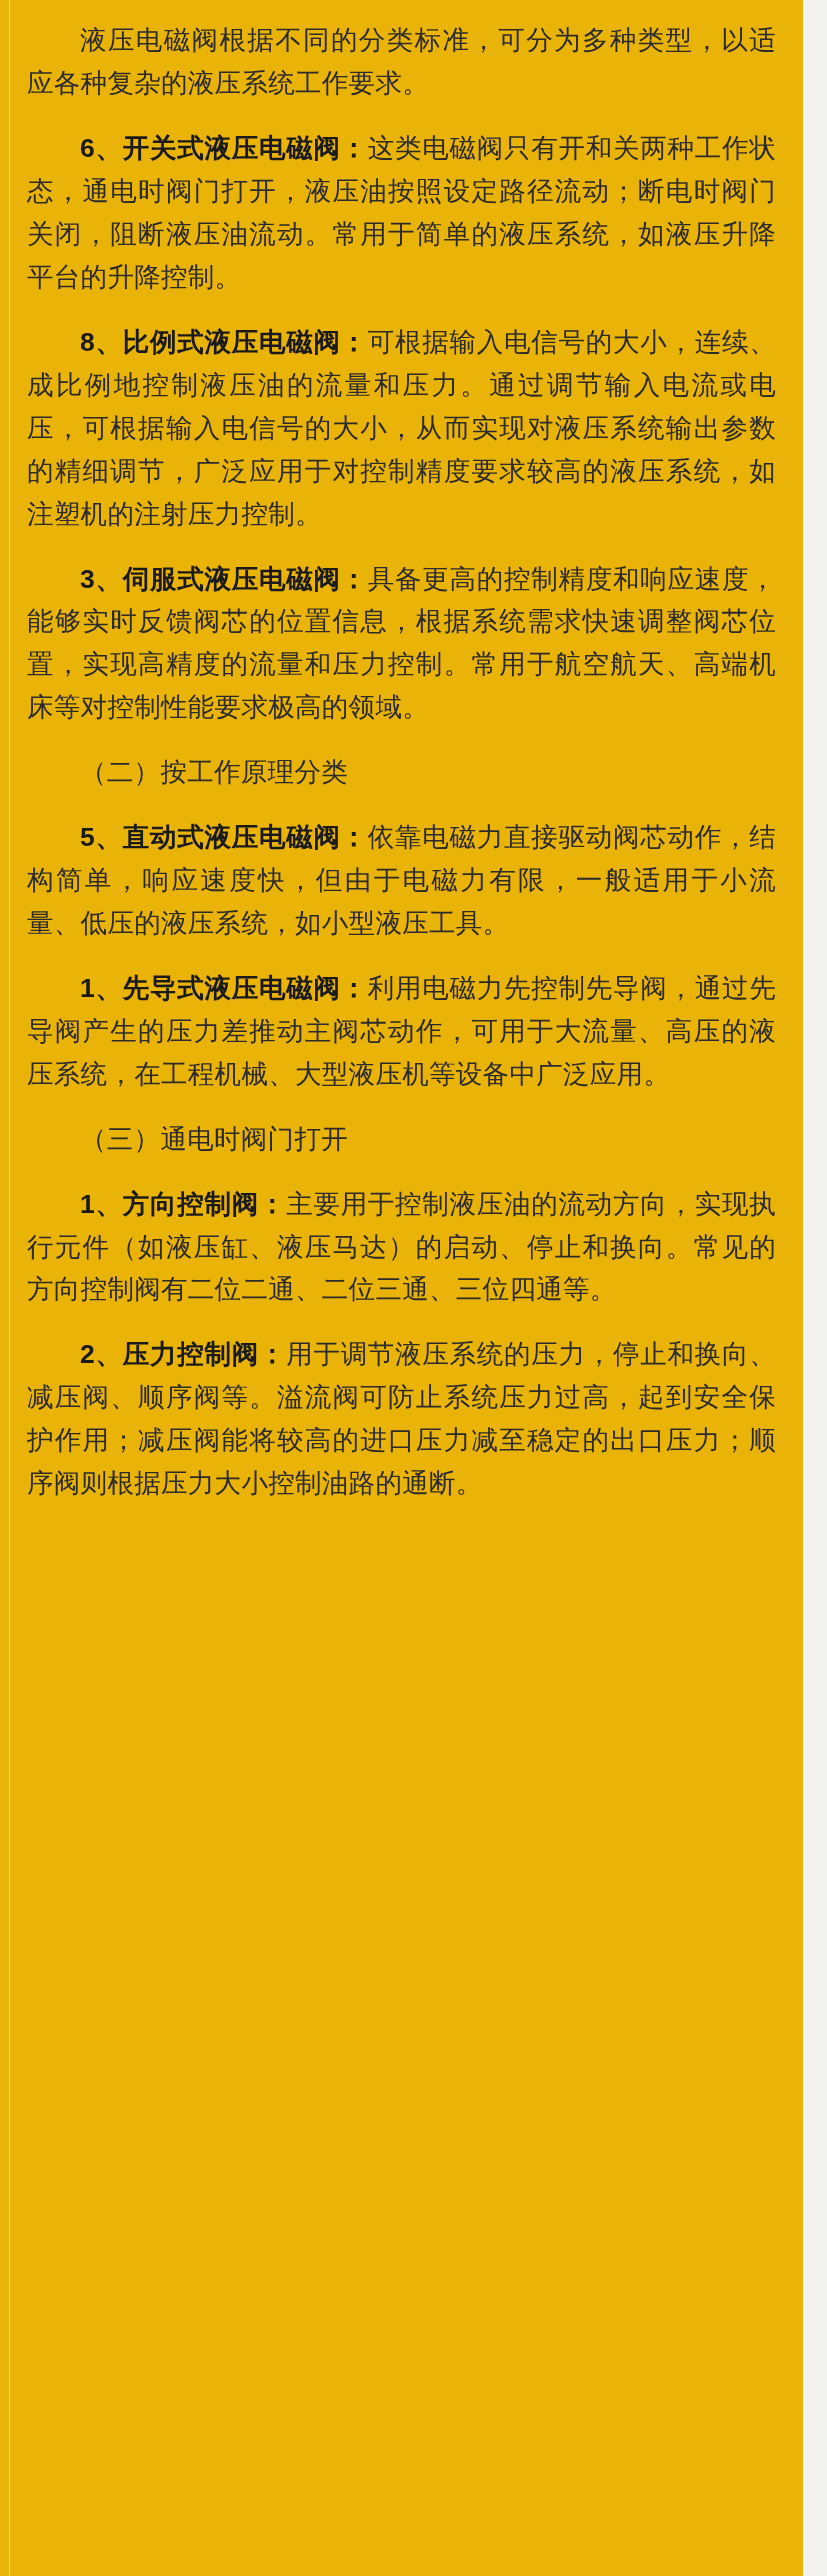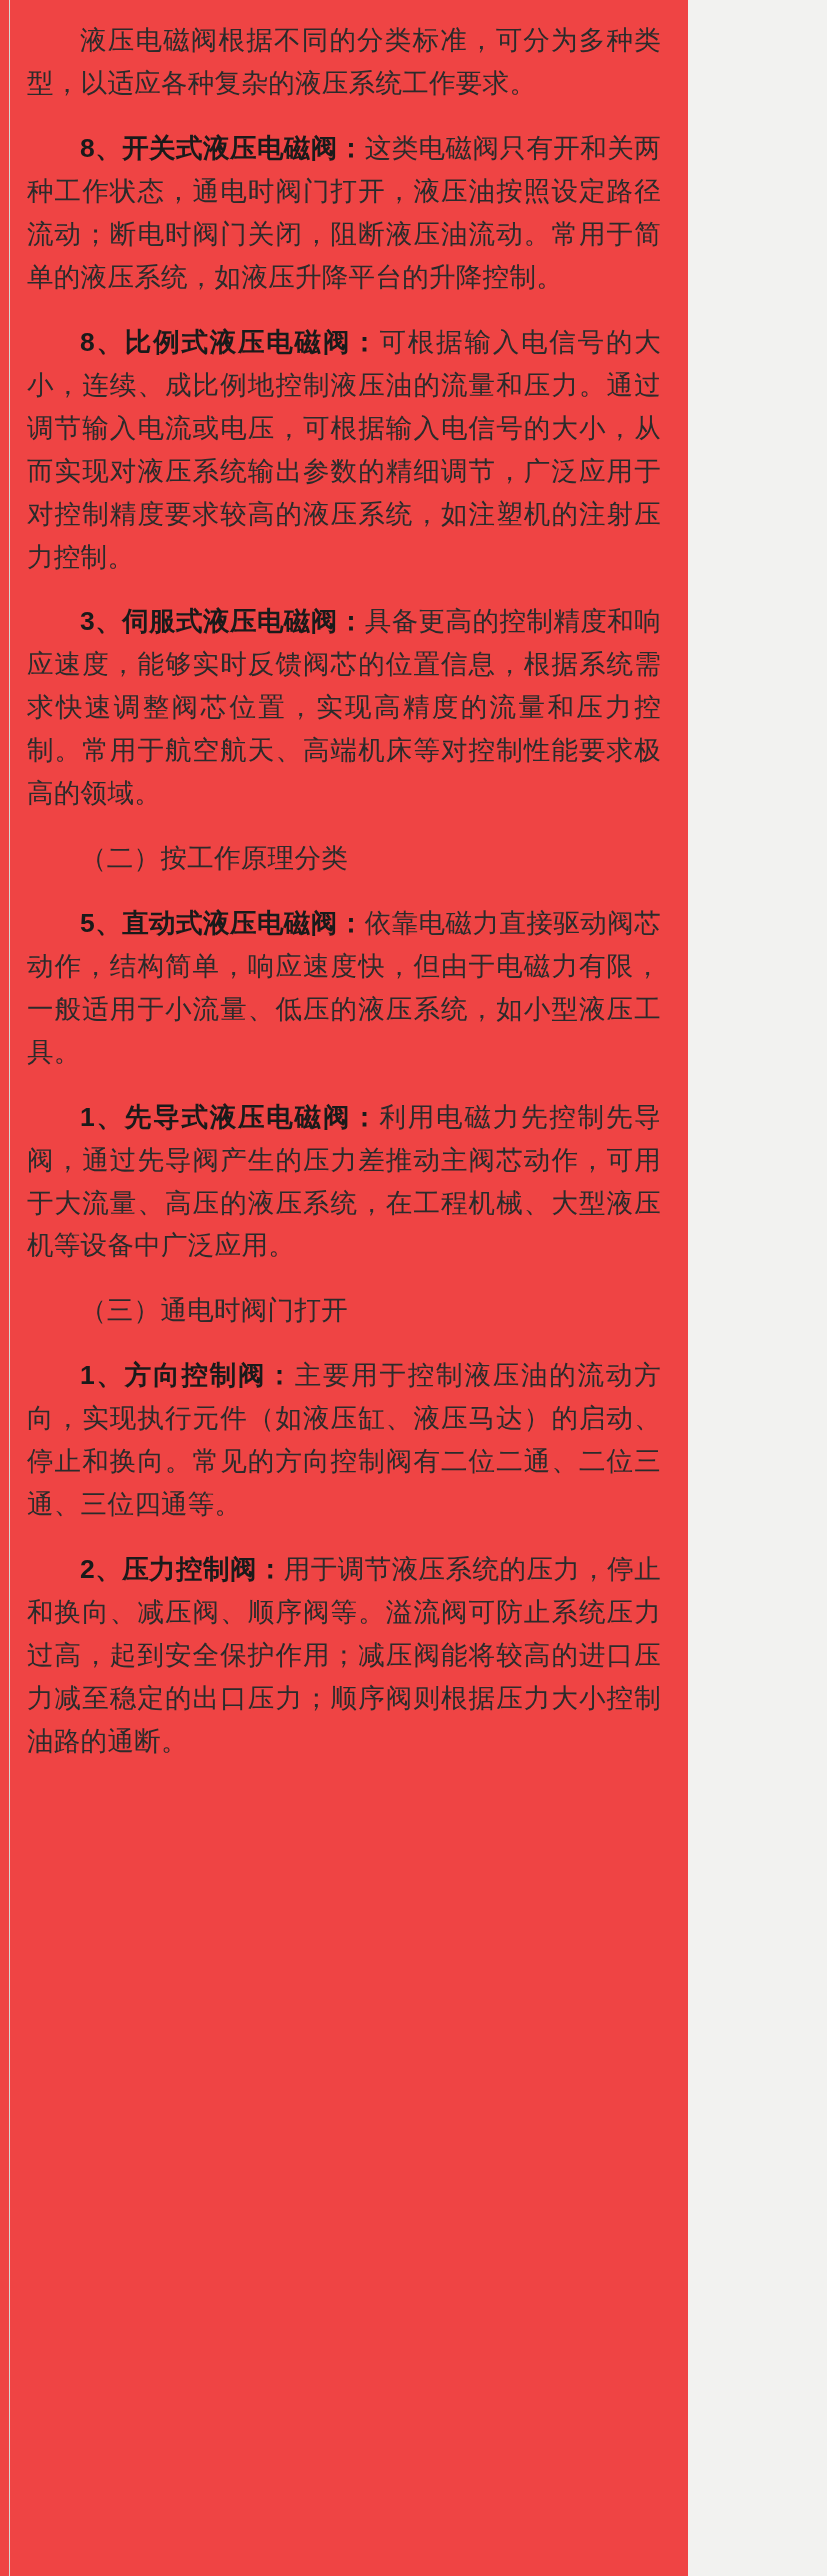--- a/index.html
+++ b/index.html
@@ -4,24 +4,24 @@
 <style>
   html, body {
     margin: 0;
     padding: 0;
     background: #f2f2f0;
   }
   body {
     font-family: "Liberation Sans", "DejaVu Sans", sans-serif;
   }
   .page {
-    width: 688px;
+    width: 803px;
     min-height: 2576px;
     box-sizing: border-box;
-    background: #ef4444;
+    background: #eab308;
     padding: 19.4px 27px 39px 27px;
     position: relative;
   }
   .left-rule {
     position: absolute;
     left: 9px;
     top: 0;
     bottom: 0;
     width: 1.3px;
     background: #d8d8d4;
@@ -48,21 +48,21 @@
     color: #1a1a1a;
   }
 </style>
 </head>
 <body>
 
 <div class="page">
   <div class="left-rule"></div>
   <div class="article" id="article">
       <p class="indent"><span>液压电磁阀根据不同的分类标准，可分为多种类型，以适应各种复杂的液压系统工作要求。</span></p>
-      <p class="indent"><span class="bold">8、开关式液压电磁阀：</span><span>这类电磁阀只有开和关两种工作状态，通电时阀门打开，液压油按照设定路径流动；断电时阀门关闭，阻断液压油流动。常用于简单的液压系统，如液压升降平台的升降控制。</span></p>
+      <p class="indent"><span class="bold">6、开关式液压电磁阀：</span><span>这类电磁阀只有开和关两种工作状态，通电时阀门打开，液压油按照设定路径流动；断电时阀门关闭，阻断液压油流动。常用于简单的液压系统，如液压升降平台的升降控制。</span></p>
       <p class="indent"><span class="bold">8、比例式液压电磁阀：</span><span>可根据输入电信号的大小，连续、成比例地控制液压油的流量和压力。通过调节输入电流或电压，可根据输入电信号的大小，从而实现对液压系统输出参数的精细调节，广泛应用于对控制精度要求较高的液压系统，如注塑机的注射压力控制。</span></p>
       <p class="indent"><span class="bold">3、伺服式液压电磁阀：</span><span>具备更高的控制精度和响应速度，能够实时反馈阀芯的位置信息，根据系统需求快速调整阀芯位置，实现高精度的流量和压力控制。常用于航空航天、高端机床等对控制性能要求极高的领域。</span></p>
       <p class="heading-line"><span>（二）按工作原理分类</span></p>
       <p class="indent"><span class="bold">5、直动式液压电磁阀：</span><span>依靠电磁力直接驱动阀芯动作，结构简单，响应速度快，但由于电磁力有限，一般适用于小流量、低压的液压系统，如小型液压工具。</span></p>
       <p class="indent"><span class="bold">1、先导式液压电磁阀：</span><span>利用电磁力先控制先导阀，通过先导阀产生的压力差推动主阀芯动作，可用于大流量、高压的液压系统，在工程机械、大型液压机等设备中广泛应用。</span></p>
       <p class="heading-line"><span>（三）通电时阀门打开</span></p>
       <p class="indent"><span class="bold">1、方向控制阀：</span><span>主要用于控制液压油的流动方向，实现执行元件（如液压缸、液压马达）的启动、停止和换向。常见的方向控制阀有二位二通、二位三通、三位四通等。</span></p>
       <p class="indent"><span class="bold">2、压力控制阀：</span><span>用于调节液压系统的压力，停止和换向、减压阀、顺序阀等。溢流阀可防止系统压力过高，起到安全保护作用；减压阀能将较高的进口压力减至稳定的出口压力；顺序阀则根据压力大小控制油路的通断。</span></p>
     </div>
 </div>

